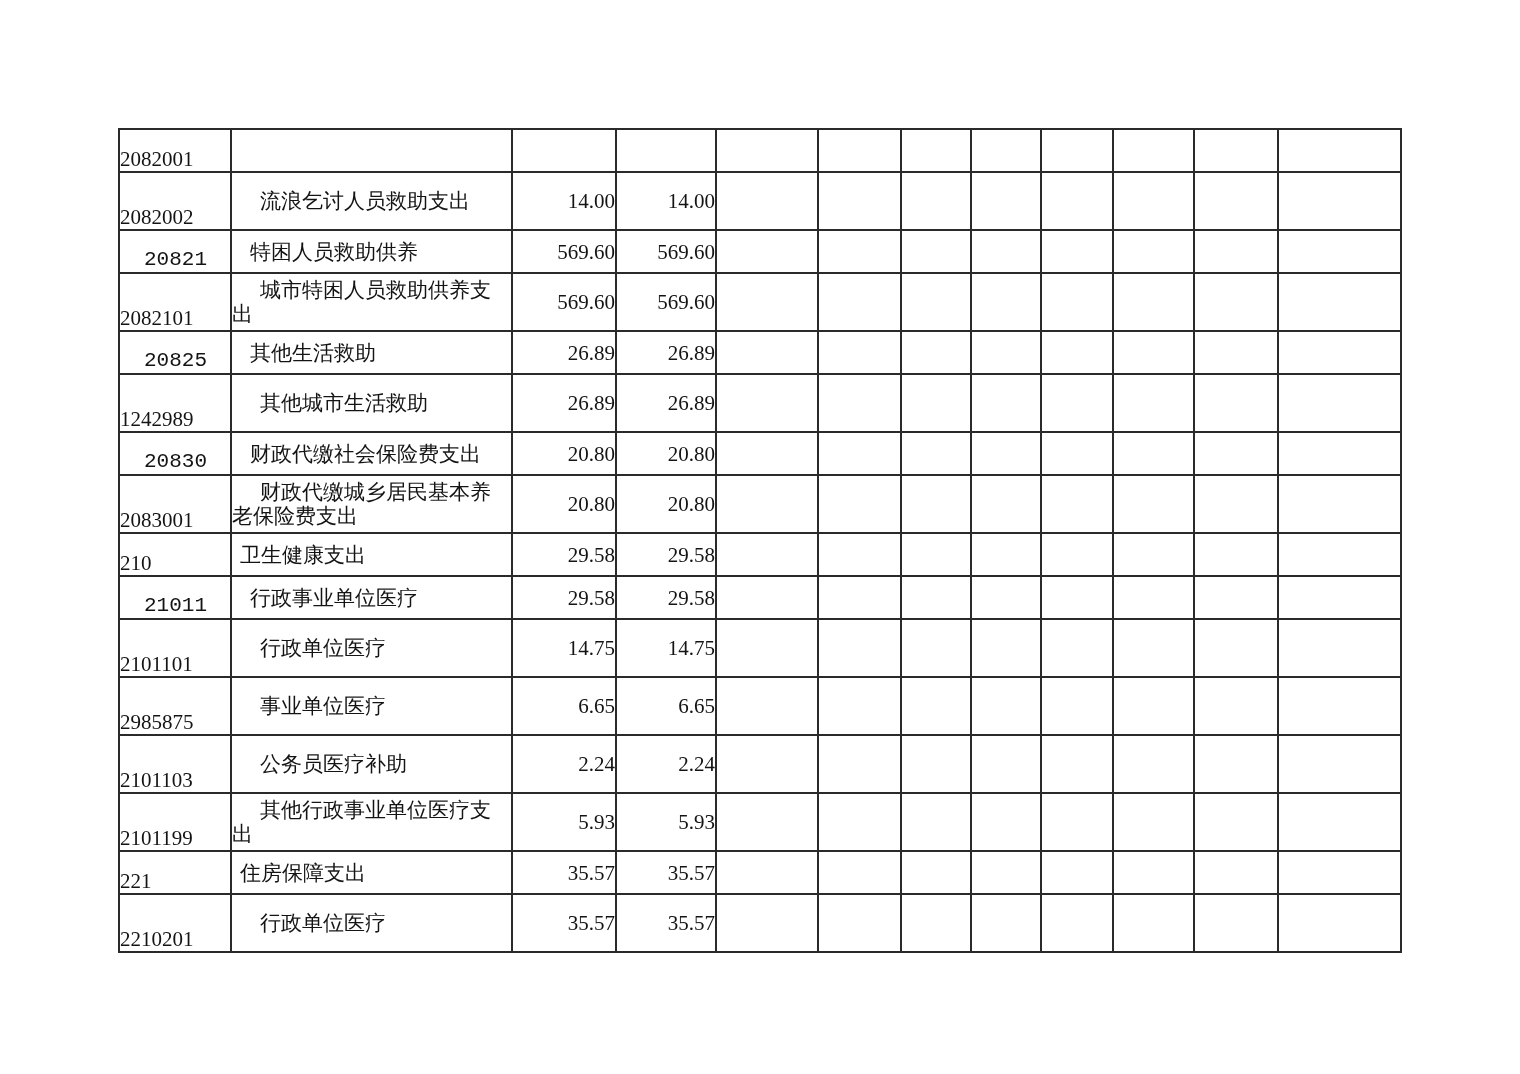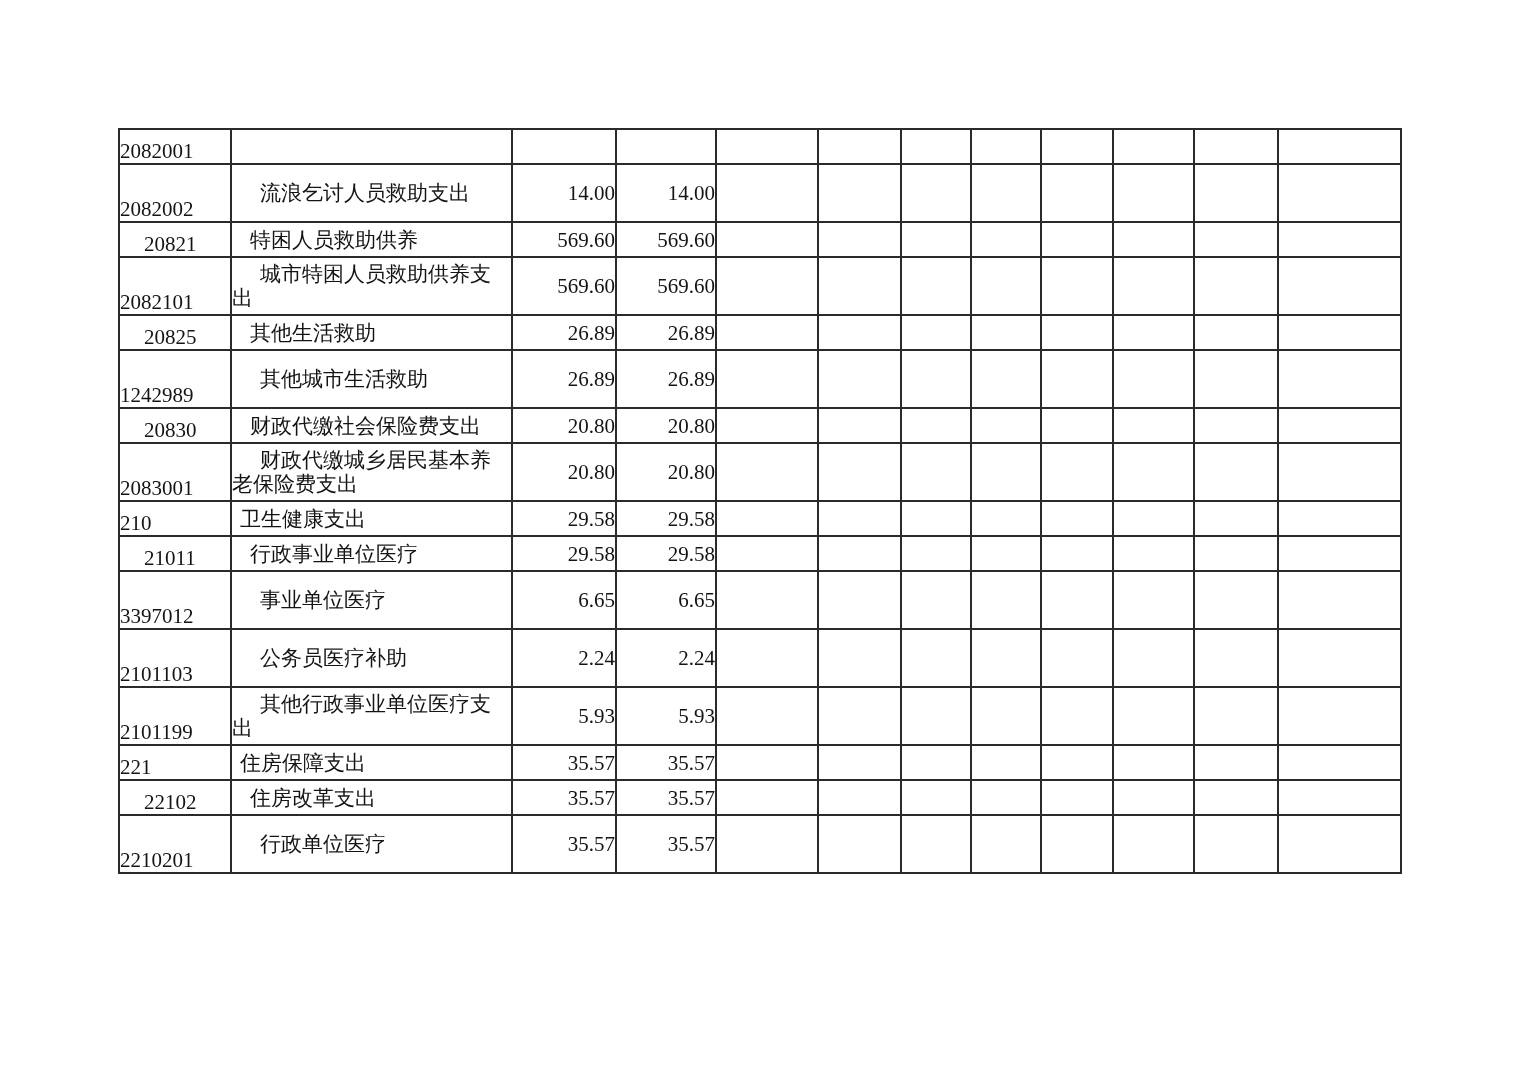--- a/index.html
+++ b/index.html
@@ -26,29 +26,29 @@
   }
   table.budget td {
     border: 2px solid #2a2a2a;
     font-size: 21px;
     line-height: 24px;
     color: #141414;
     overflow: hidden;
     word-break: break-all;
     padding: 0;
   }
-  tr.row-s { height: 35px; }
+  tr.row-s { height: 43px; }
   tr.row-t { height: 58px; }
 
   td.code {
     vertical-align: bottom;
     padding: 2px 2px 5px 10px;
     white-space: nowrap;
   }
-  td.code.lvl2 { padding-left: 24px; }
+  td.code.lvl2 { padding-left: 24px; font-family: Liberation Mono, monospace; }
 
   td.name {
     vertical-align: middle;
     padding: 2px 18px 2px 6px;
     text-align: left;
   }
   td.name.lvl1 { text-indent: 8px; }
   td.name.lvl2 { text-indent: 18px; }
   td.name.lvl3 { text-indent: 28px; margin-top: 20px; }
 
@@ -214,21 +214,35 @@
           <td class="blank"></td>
           <td class="blank"></td>
           <td class="blank"></td>
           <td class="blank"></td>
           <td class="blank"></td>
           <td class="blank"></td>
           <td class="blank"></td>
           <td class="blank"></td>
         </tr>
         <tr class="row-t">
-          <td class="code lvl3">3397012</td>
+          <td class="code lvl3">2101101</td>
+          <td class="name lvl3">行政单位医疗</td>
+          <td class="num">14.75</td>
+          <td class="num">14.75</td>
+          <td class="blank"></td>
+          <td class="blank"></td>
+          <td class="blank"></td>
+          <td class="blank"></td>
+          <td class="blank"></td>
+          <td class="blank"></td>
+          <td class="blank"></td>
+          <td class="blank"></td>
+        </tr>
+        <tr class="row-t">
+          <td class="code lvl3">2985875</td>
           <td class="name lvl3">事业单位医疗</td>
           <td class="num">6.65</td>
           <td class="num">6.65</td>
           <td class="blank"></td>
           <td class="blank"></td>
           <td class="blank"></td>
           <td class="blank"></td>
           <td class="blank"></td>
           <td class="blank"></td>
           <td class="blank"></td>
@@ -269,34 +283,20 @@
           <td class="num">35.57</td>
           <td class="blank"></td>
           <td class="blank"></td>
           <td class="blank"></td>
           <td class="blank"></td>
           <td class="blank"></td>
           <td class="blank"></td>
           <td class="blank"></td>
           <td class="blank"></td>
         </tr>
-        <tr class="row-s">
-          <td class="code lvl2">22102</td>
-          <td class="name lvl2">住房改革支出</td>
-          <td class="num">35.57</td>
-          <td class="num">35.57</td>
-          <td class="blank"></td>
-          <td class="blank"></td>
-          <td class="blank"></td>
-          <td class="blank"></td>
-          <td class="blank"></td>
-          <td class="blank"></td>
-          <td class="blank"></td>
-          <td class="blank"></td>
-        </tr>
         <tr class="row-t">
           <td class="code lvl3">2210201</td>
           <td class="name lvl3">行政单位医疗</td>
           <td class="num">35.57</td>
           <td class="num">35.57</td>
           <td class="blank"></td>
           <td class="blank"></td>
           <td class="blank"></td>
           <td class="blank"></td>
           <td class="blank"></td>

